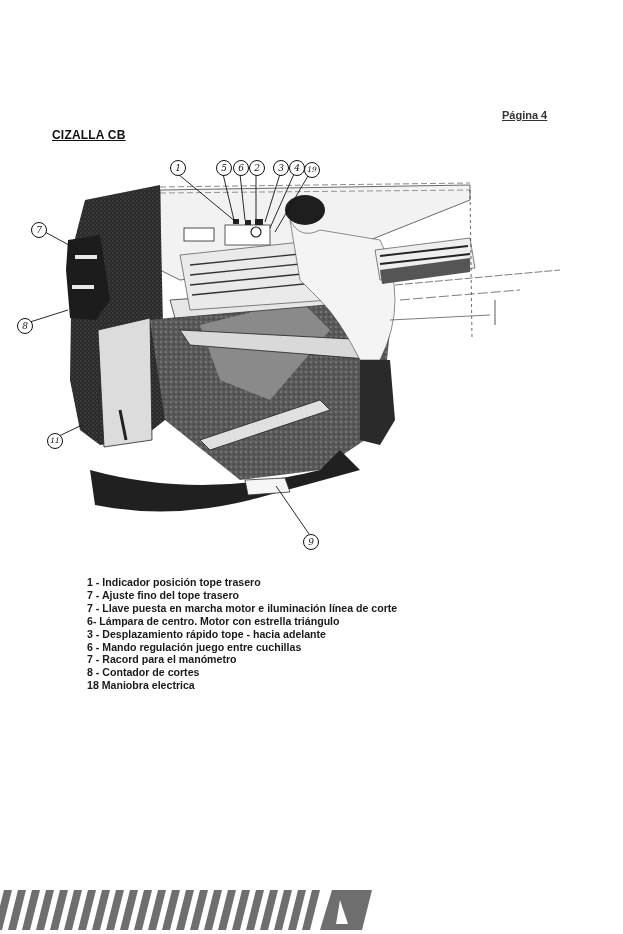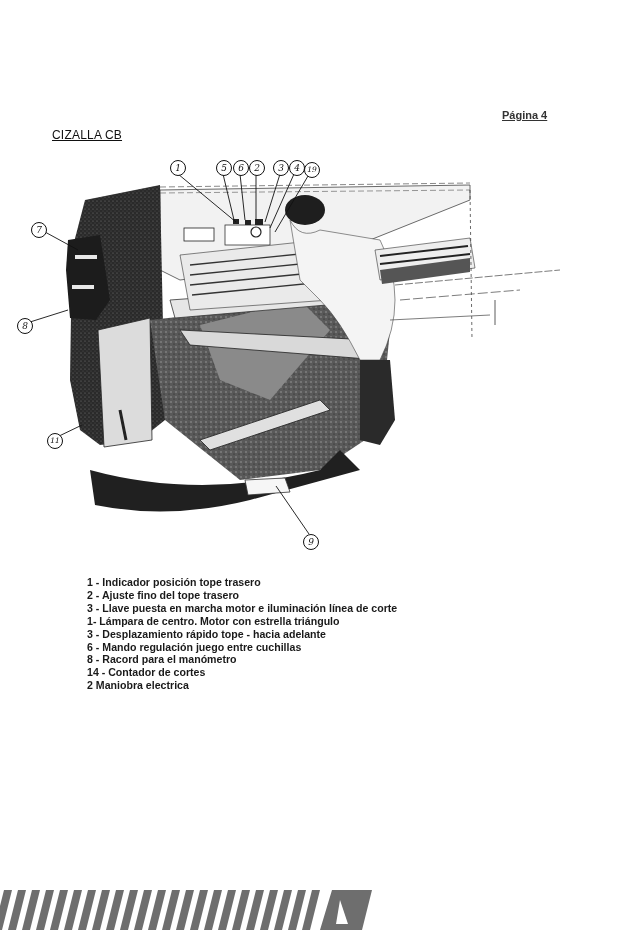--- a/index.html
+++ b/index.html
@@ -5,21 +5,21 @@
   html, body { margin: 0; padding: 0; }
   body {
     width: 623px; height: 934px; background: #ffffff; position: relative; overflow: hidden;
     font-family: "Liberation Sans", sans-serif; color: #1a1a1a;
   }
   .page-label {
     position: absolute; left: 502px; top: 109px; font-size: 11px; font-weight: bold;
     text-decoration: underline; color: #333;
   }
   .title {
-    position: absolute; left: 52px; top: 128px; font-size: 12px; font-weight: normal;
+    position: absolute; left: 52px; top: 128px; font-size: 12px; font-weight: bold;
     text-decoration: underline; color: #111; letter-spacing: 0.2px;
   }
   .figure { position: absolute; left: 0; top: 150px; width: 623px; height: 410px; }
   .callout {
     position: absolute; width: 14px; height: 14px; border: 1.3px solid #111; border-radius: 50%;
     font-family: "DejaVu Serif", serif; font-style: italic; font-size: 9px; line-height: 14px;
     text-align: center; background: #fff; color: #111;
   }
   .legend {
     position: absolute; left: 87px; top: 576px; font-size: 10.6px; font-weight: bold;
@@ -126,28 +126,28 @@
   <div class="callout" style="left:289px;top:10px">4</div>
   <div class="callout" style="left:304px;top:12px;font-size:7.5px">19</div>
   <div class="callout" style="left:31px;top:72px">7</div>
   <div class="callout" style="left:17px;top:168px">8</div>
   <div class="callout" style="left:47px;top:283px;font-size:7.5px">11</div>
   <div class="callout" style="left:303px;top:384px">9</div>
 </div>
 
 <div class="legend">
   <div class="legend-item">1 - Indicador posición tope trasero</div>
-  <div class="legend-item">2 - Ajuste fino del tope trasero</div>
-  <div class="legend-item">3 - Llave puesta en marcha motor e iluminación línea de corte</div>
-  <div class="legend-item">1- Lámpara de centro. Motor con estrella triángulo</div>
+  <div class="legend-item">7 - Ajuste fino del tope trasero</div>
+  <div class="legend-item">7 - Llave puesta en marcha motor e iluminación línea de corte</div>
+  <div class="legend-item">6- Lámpara de centro. Motor con estrella triángulo</div>
   <div class="legend-item">3 - Desplazamiento rápido tope - hacia adelante</div>
   <div class="legend-item">6 - Mando regulación juego entre cuchillas</div>
-  <div class="legend-item">8 - Racord para el manómetro</div>
-  <div class="legend-item">14 - Contador de cortes</div>
-  <div class="legend-item">2 Maniobra electrica</div>
+  <div class="legend-item">7 - Racord para el manómetro</div>
+  <div class="legend-item">8 - Contador de cortes</div>
+  <div class="legend-item">18 Maniobra electrica</div>
 </div>
 
 <div class="footer-band">
   <svg width="380" height="40" viewBox="0 0 380 40" xmlns="http://www.w3.org/2000/svg">
     <g fill="#6e6e6e">
       <polygon points="-6,40 4,0 12,0 2,40"></polygon>
       <polygon points="8,40 18,0 26,0 16,40"></polygon>
       <polygon points="22,40 32,0 40,0 30,40"></polygon>
       <polygon points="36,40 46,0 54,0 44,40"></polygon>
       <polygon points="50,40 60,0 68,0 58,40"></polygon>

